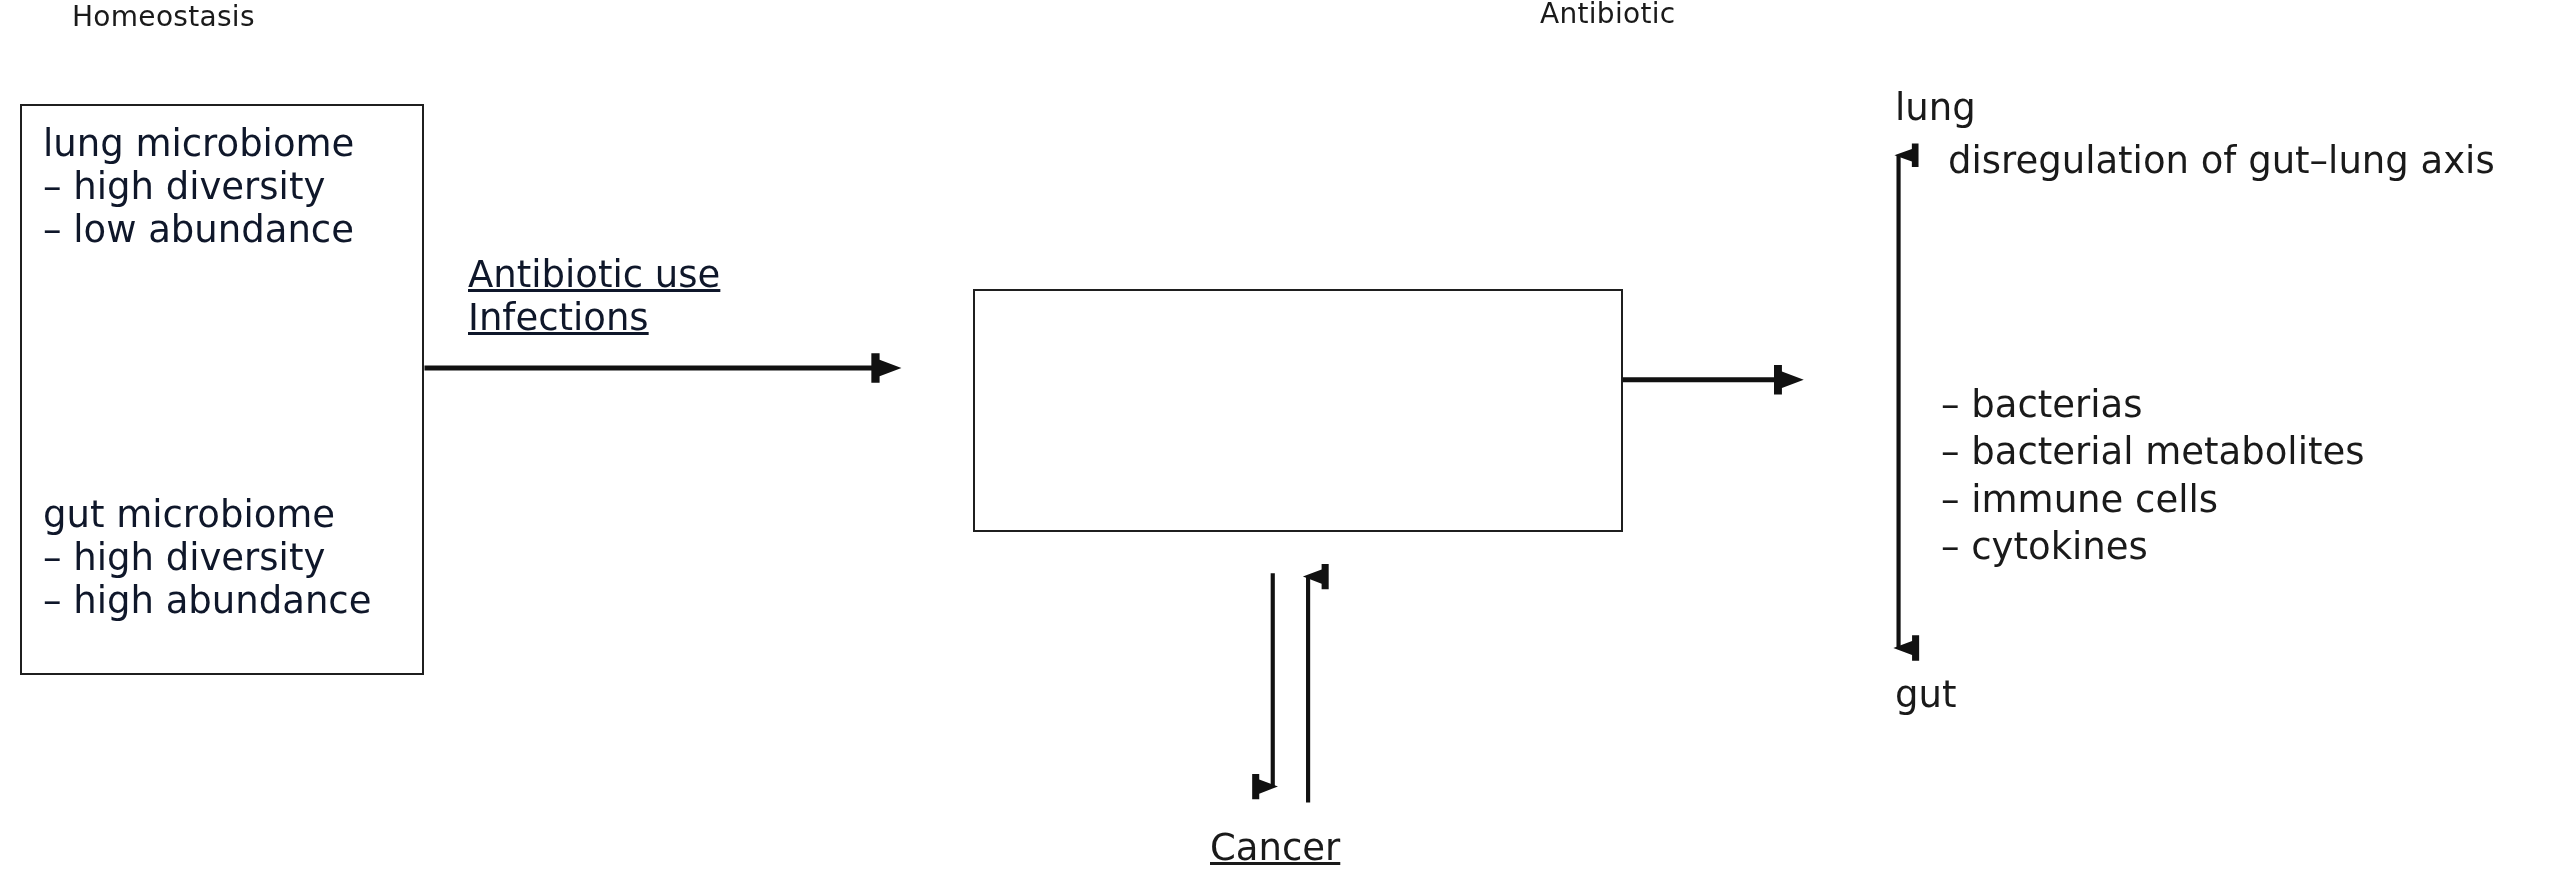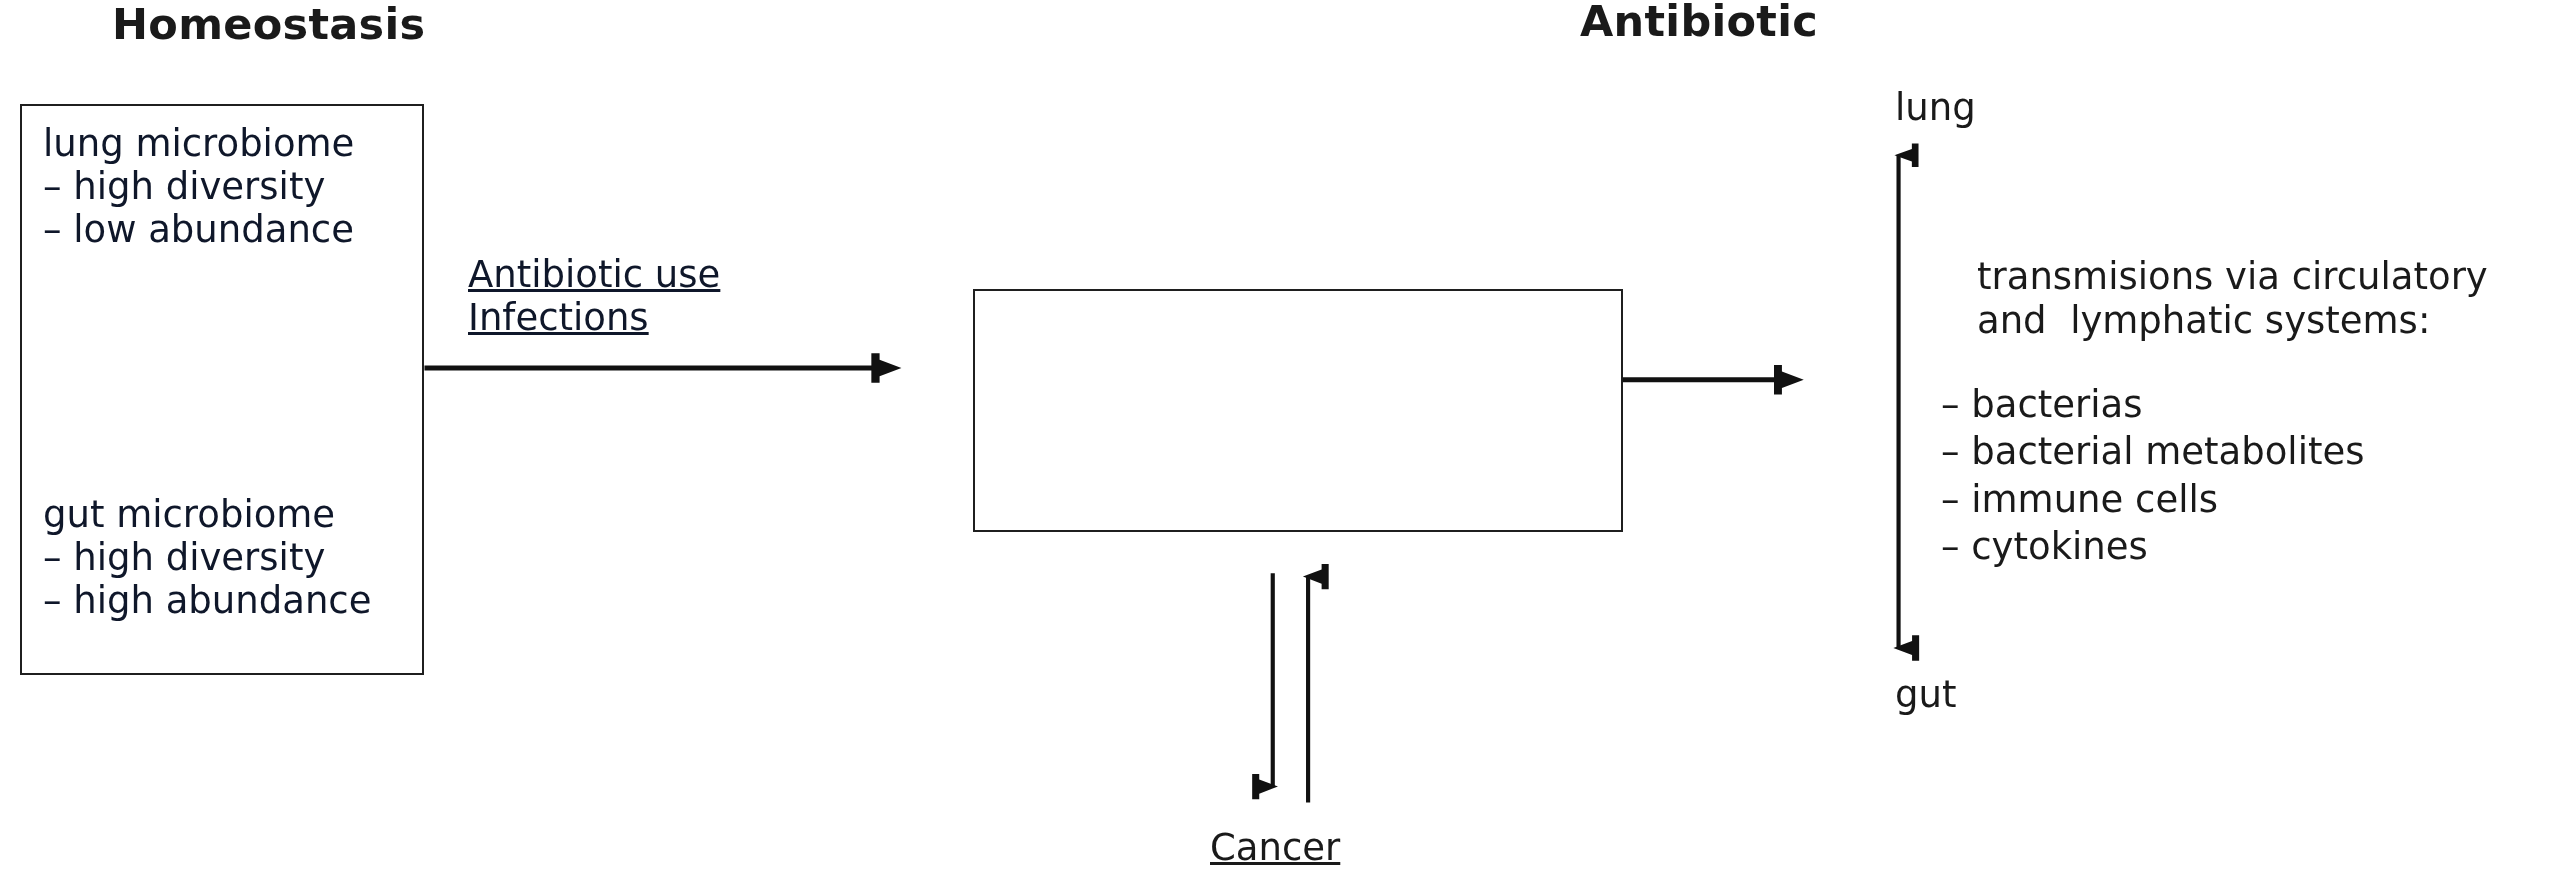--- a/index.html
+++ b/index.html
@@ -16,27 +16,26 @@
     position: relative;
     width: 2576px;
     height: 885px;
     background: #ffffff;
     overflow: hidden;
   }
 
   
   .section-title {
     position: absolute;
-    font-size: 43px;
-    font-weight: 700;
+    font-size: 28px;
+    font-weight: 400;
     letter-spacing: 0.3px;
     white-space: nowrap;
     color: #1a1a1a;
     line-height: 1;
-    margin-left: 40px;
   }
   #title-homeostasis { left: 72px; top: 2.8px; }
   #title-dysbiosis   { left: 1540px; top: 0px; }
 
   
   .panel {
     position: absolute;
     border: 2.1px solid #1f1f1f;
     background: #ffffff;
     box-sizing: border-box;
@@ -119,23 +118,22 @@
   <div class="textblock" id="arrow-label-block">Antibiotic use
 Infections</div>
 
   <div class="panel" id="box-dysbiosis"></div>
 
 
   <div id="label-lung">lung</div>
 
   <div id="label-gut">gut</div>
 
+  <div id="label-disregulation">disregulation of gut–lung axis</div>
 
-  <div id="transmissions-block">transmisions via circulatory
-and  lymphatic systems:</div>
 
   <div id="transmissions-list">– bacterias
 – bacterial metabolites
 – immune cells
 – cytokines</div>
 
   <div id="label-cancer">Cancer</div>
 
   <svg id="arrows" viewBox="0 0 3716 1277" width="2576" height="885">
     <defs>

